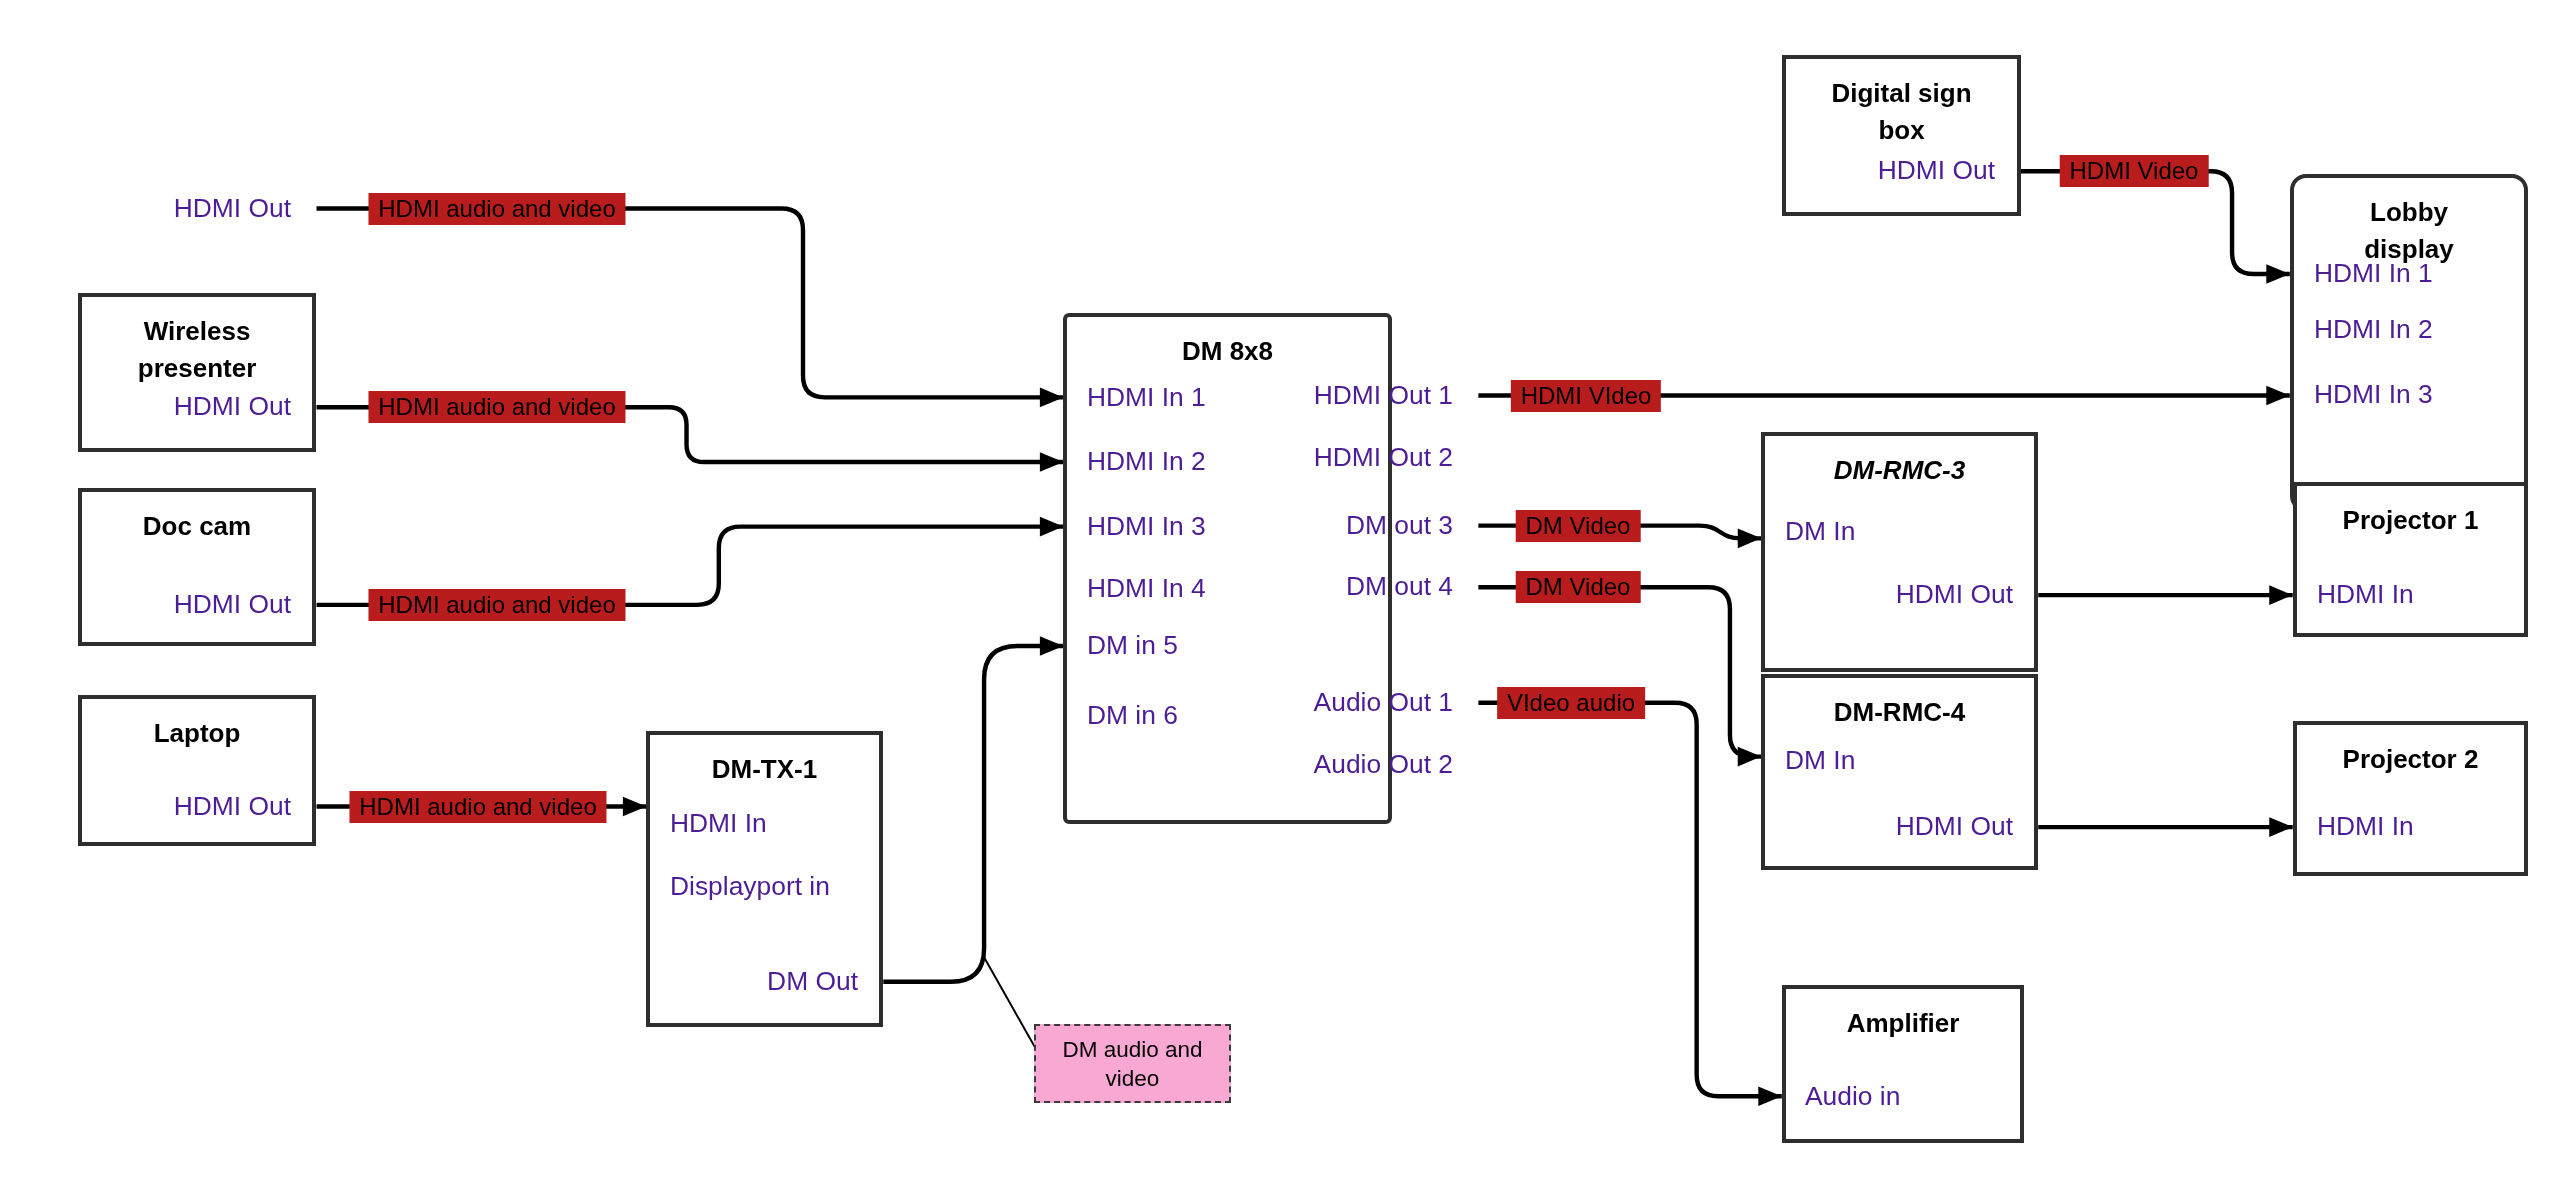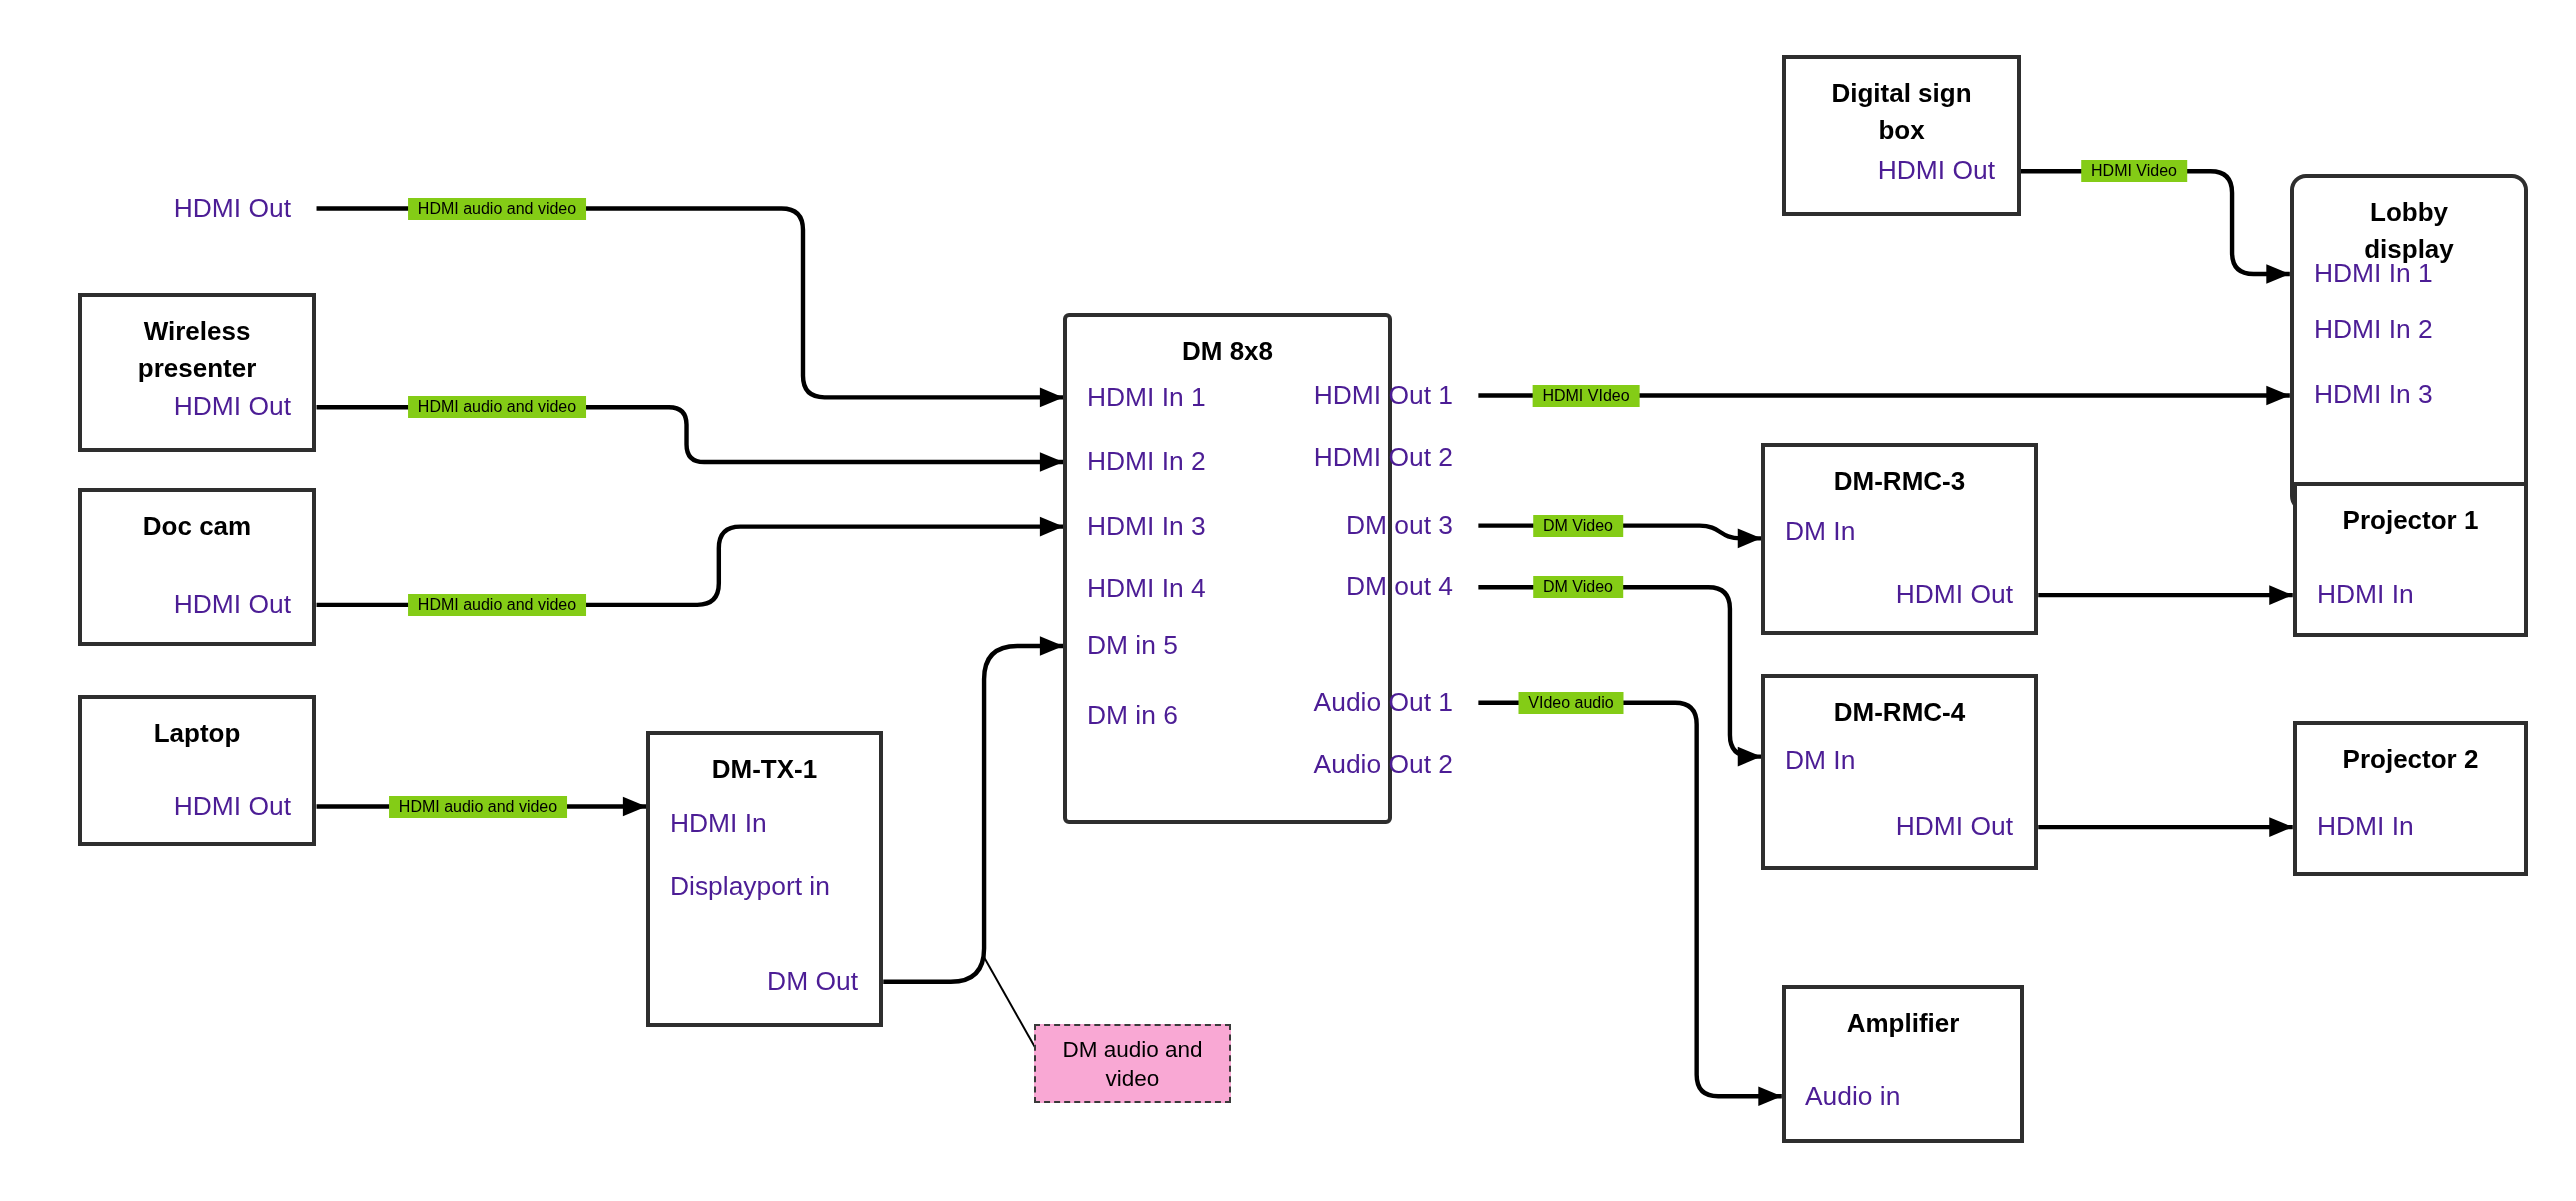--- a/index.html
+++ b/index.html
@@ -37,23 +37,23 @@
     position: absolute;
     font-size: 26.4px;
     color: #4c1d95;
     white-space: nowrap;
     transform: translateY(-52%);
     z-index: 3;
   }
   .edge-label {
     position: absolute;
     transform: translate(-50%, -50%);
-    font-size: 16px;
+    font-size: 24px;
     color: #000000;
-    background: #84cc16;
+    background: #b91c1c;
     padding: 2px 9.8px;
     white-space: nowrap;
     z-index: 2;
   }
   .callout {
     position: absolute;
     box-sizing: border-box;
     border: 2px dashed #3a3a3a;
     background: #f9a8d4;
     font-size: 22.5px;
@@ -144,21 +144,21 @@
     <span class="port" style="right: 581px; top: 171px;">HDMI Out</span>
     <div class="node" style="left: 2290px; top: 174px; width: 238px; height: 338px; border-color: rgb(46, 46, 46); border-radius: 16px;">
       <div class="node-title">
         <div>Lobby</div>
         <div>display</div>
       </div>
     </div>
     <span class="port" style="left: 2314px; top: 274px;">HDMI In 1</span>
     <span class="port" style="left: 2314px; top: 330px;">HDMI In 2</span>
     <span class="port" style="left: 2314px; top: 395px;">HDMI In 3</span>
-    <div class="node" style="left: 1761px; top: 443px; width: 277px; height: 192px; border-color: rgb(46, 46, 46);">
+    <div class="node" style="left: 1761px; top: 432px; width: 277px; height: 240px; border-color: rgb(46, 46, 46); font-style: italic;">
       <div class="node-title">
         <div>DM-RMC-3</div>
       </div>
     </div>
     <span class="port" style="left: 1785px; top: 532px;">DM In</span>
     <span class="port" style="right: 563px; top: 595px;">HDMI Out</span>
     <div class="node" style="left: 2293px; top: 482px; width: 235px; height: 155px; border-color: rgb(46, 46, 46);">
       <div class="node-title">
         <div>Projector 1</div>
       </div>

